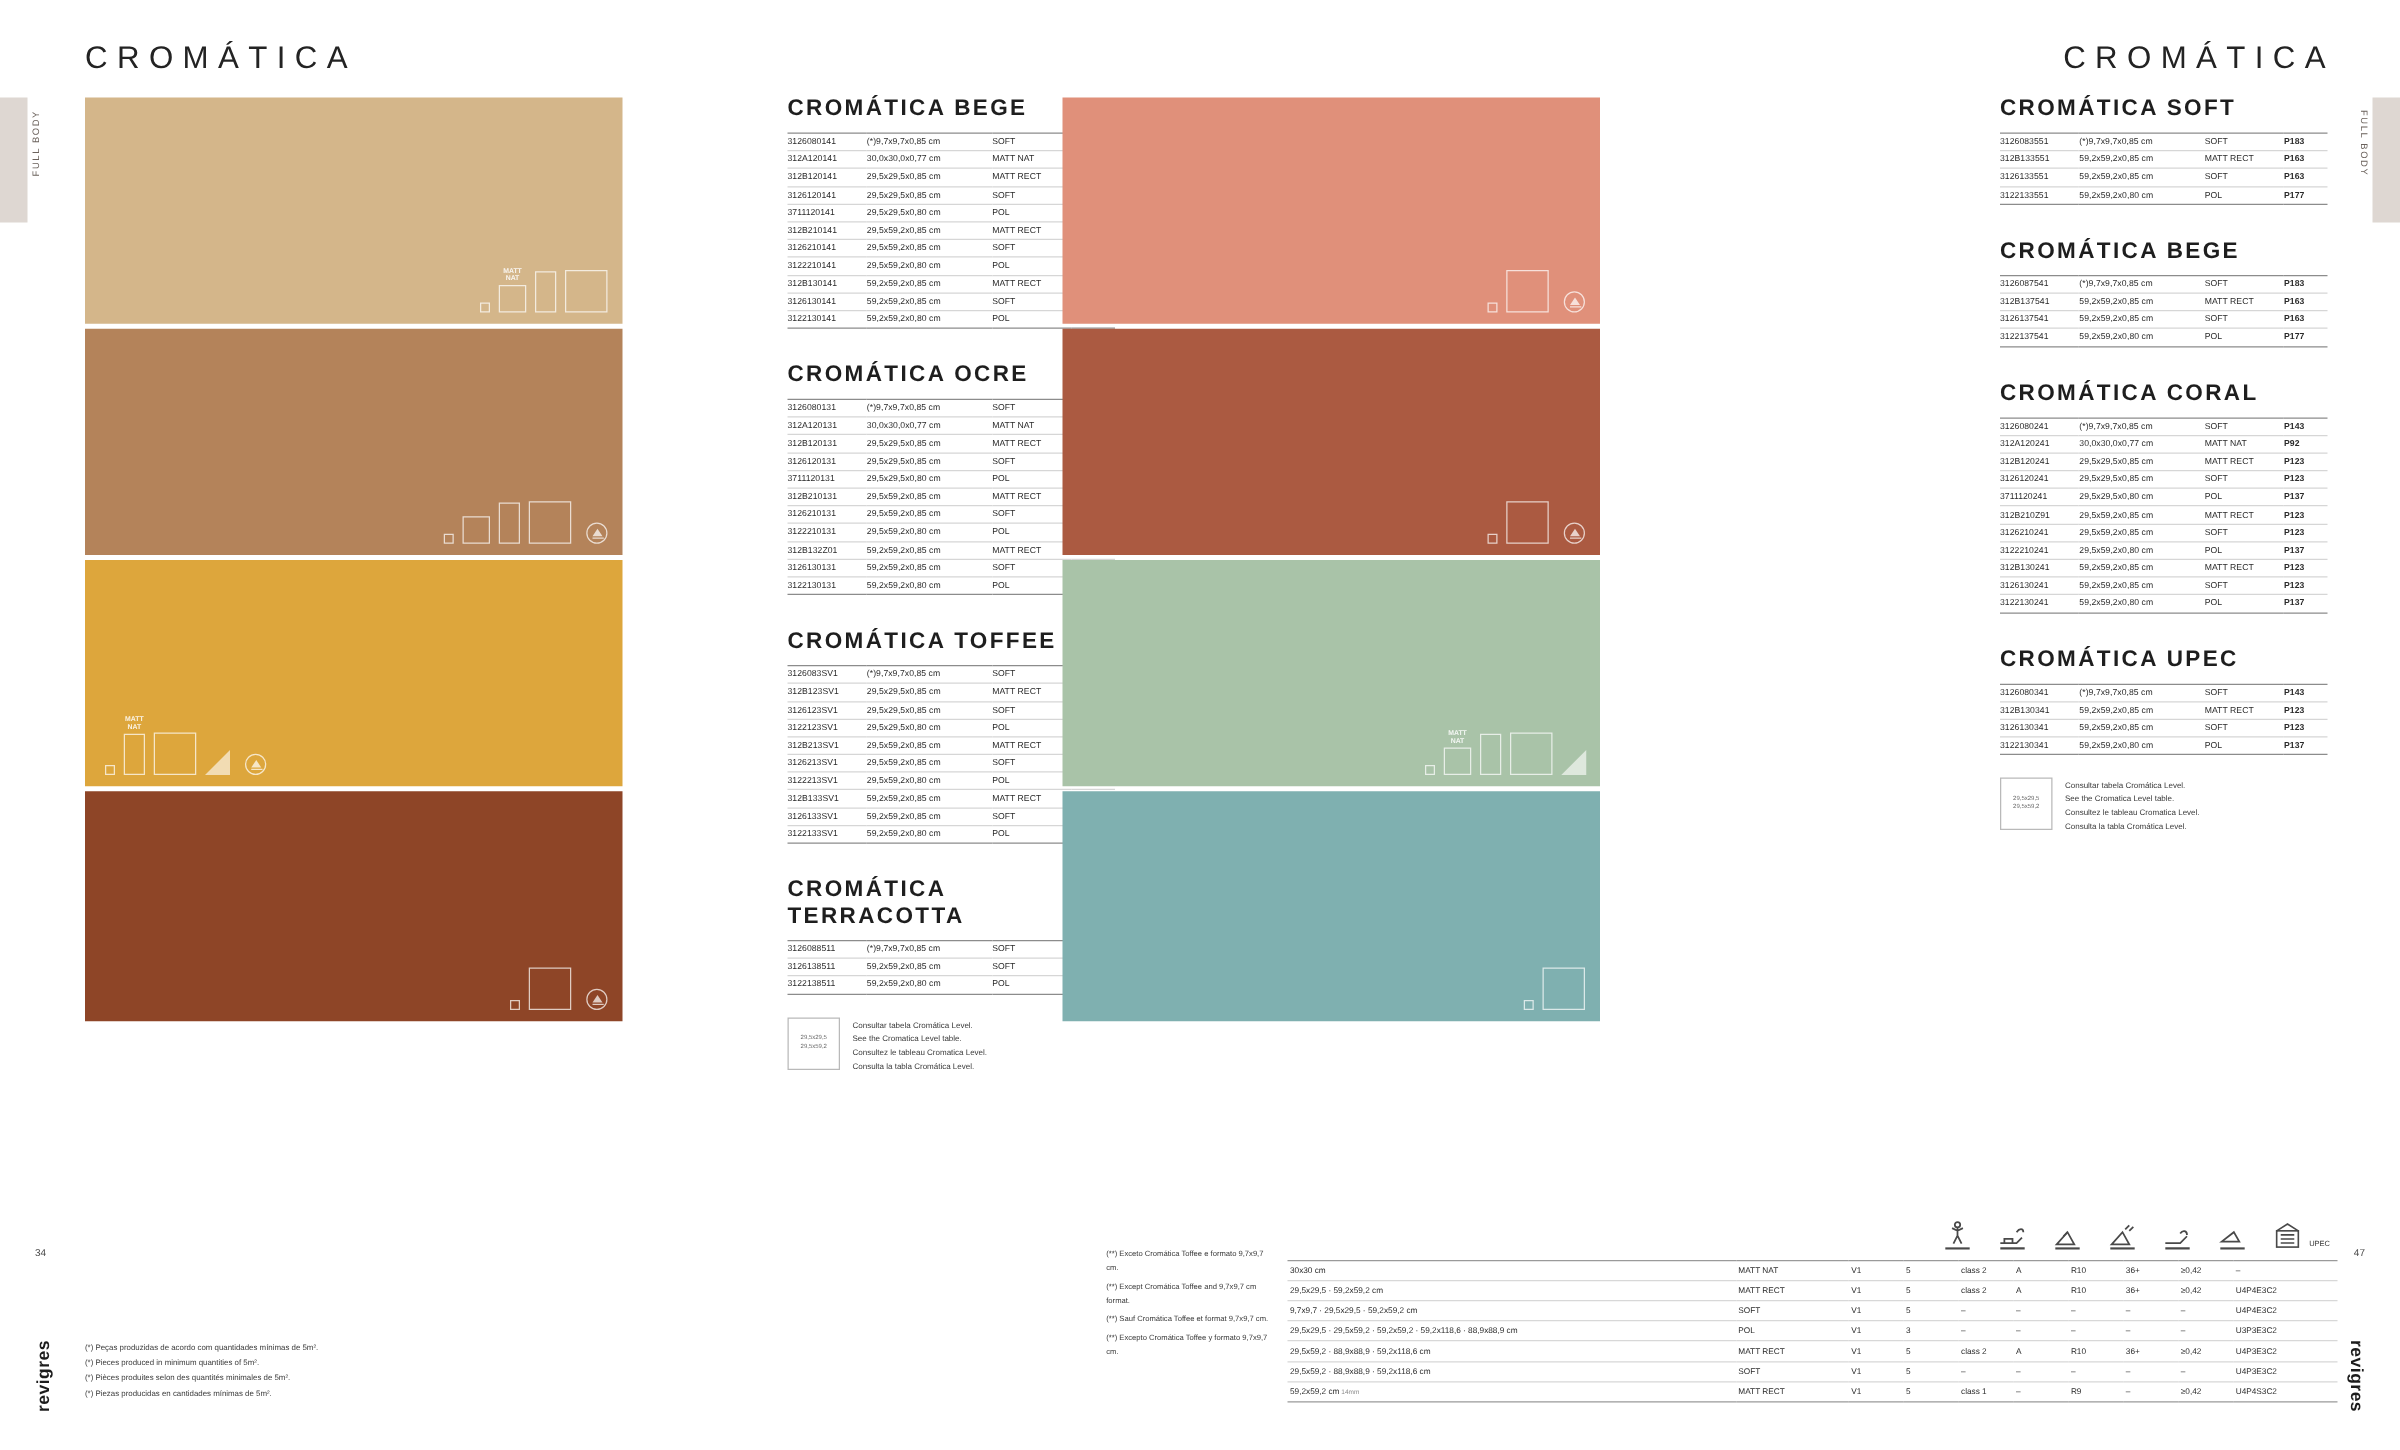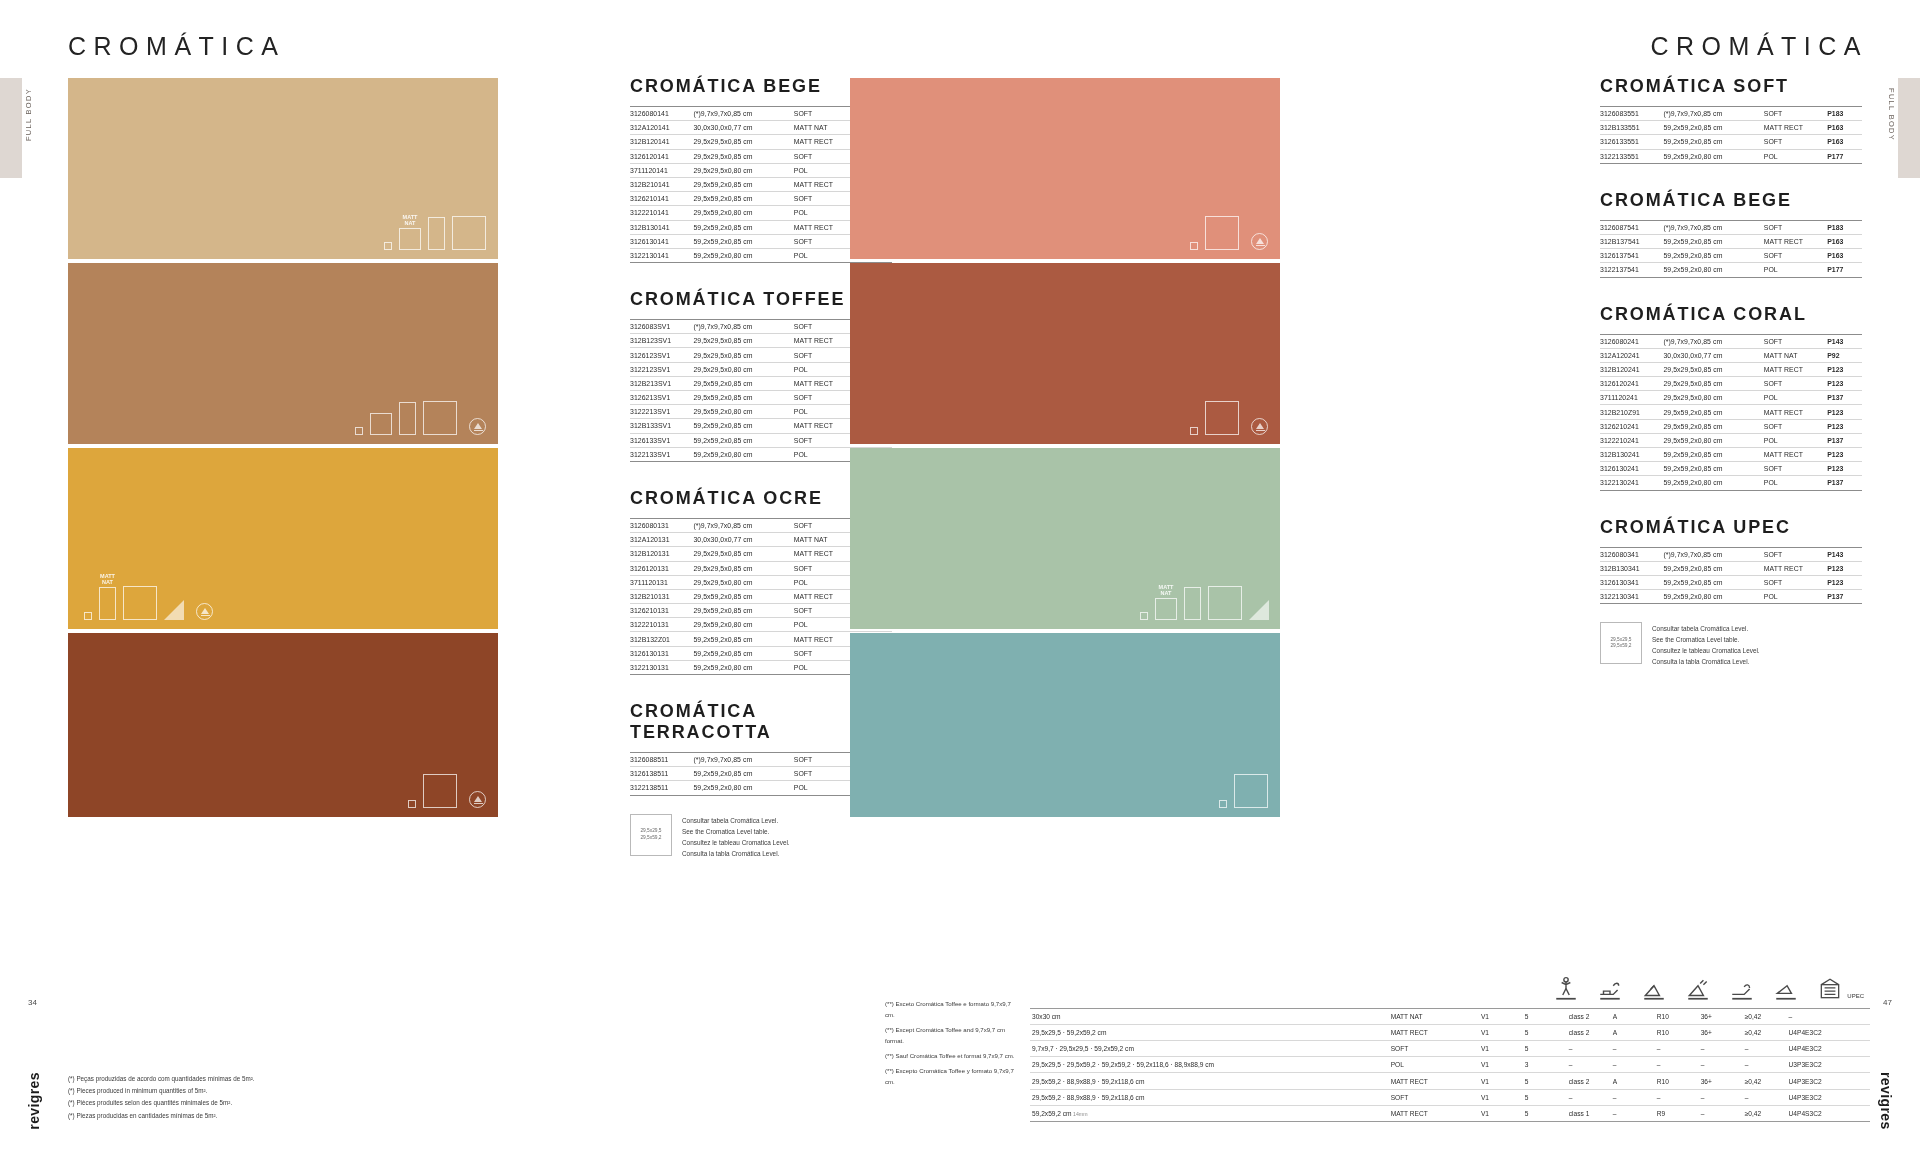--- a/index.html
+++ b/index.html
@@ -296,87 +296,20 @@
               <tr>
                 <td class="c-code">3122130141</td>
                 <td class="c-dim">59,2x59,2x0,80 cm</td>
                 <td class="c-fin">POL</td>
                 <td class="c-price">P114</td>
               </tr>
             </tbody>
           </table>
         </div>
         <div class="blk">
-          <div class="tbl-title">CROMÁTICA TOFFEE</div>
-          <table class="prod">
-            <tbody>
-              <tr>
-                <td class="c-code">3126083SV1</td>
-                <td class="c-dim">(*)9,7x9,7x0,85 cm</td>
-                <td class="c-fin">SOFT</td>
-                <td class="c-price">P119</td>
-              </tr>
-              <tr>
-                <td class="c-code">312B123SV1</td>
-                <td class="c-dim">29,5x29,5x0,85 cm</td>
-                <td class="c-fin">MATT RECT</td>
-                <td class="c-price">P98</td>
-              </tr>
-              <tr>
-                <td class="c-code">3126123SV1</td>
-                <td class="c-dim">29,5x29,5x0,85 cm</td>
-                <td class="c-fin">SOFT</td>
-                <td class="c-price">P98</td>
-              </tr>
-              <tr>
-                <td class="c-code">3122123SV1</td>
-                <td class="c-dim">29,5x29,5x0,80 cm</td>
-                <td class="c-fin">POL</td>
-                <td class="c-price">P114</td>
-              </tr>
-              <tr class="grp">
-                <td class="c-code">312B213SV1</td>
-                <td class="c-dim">29,5x59,2x0,85 cm</td>
-                <td class="c-fin">MATT RECT</td>
-                <td class="c-price">P98</td>
-              </tr>
-              <tr>
-                <td class="c-code">3126213SV1</td>
-                <td class="c-dim">29,5x59,2x0,85 cm</td>
-                <td class="c-fin">SOFT</td>
-                <td class="c-price">P98</td>
-              </tr>
-              <tr>
-                <td class="c-code">3122213SV1</td>
-                <td class="c-dim">29,5x59,2x0,80 cm</td>
-                <td class="c-fin">POL</td>
-                <td class="c-price">P114</td>
-              </tr>
-              <tr class="grp">
-                <td class="c-code">312B133SV1</td>
-                <td class="c-dim">59,2x59,2x0,85 cm</td>
-                <td class="c-fin">MATT RECT</td>
-                <td class="c-price">P98</td>
-              </tr>
-              <tr>
-                <td class="c-code">3126133SV1</td>
-                <td class="c-dim">59,2x59,2x0,85 cm</td>
-                <td class="c-fin">SOFT</td>
-                <td class="c-price">P98</td>
-              </tr>
-              <tr>
-                <td class="c-code">3122133SV1</td>
-                <td class="c-dim">59,2x59,2x0,80 cm</td>
-                <td class="c-fin">POL</td>
-                <td class="c-price">P114</td>
-              </tr>
-            </tbody>
-          </table>
-        </div>
-        <div class="blk">
           <div class="tbl-title">CROMÁTICA OCRE</div>
           <table class="prod">
             <tbody>
               <tr>
                 <td class="c-code">3126080131</td>
                 <td class="c-dim">(*)9,7x9,7x0,85 cm</td>
                 <td class="c-fin">SOFT</td>
                 <td class="c-price">P119</td>
               </tr>
               <tr>
@@ -428,20 +361,87 @@
                 <td class="c-price">P98</td>
               </tr>
               <tr>
                 <td class="c-code">3126130131</td>
                 <td class="c-dim">59,2x59,2x0,85 cm</td>
                 <td class="c-fin">SOFT</td>
                 <td class="c-price">P98</td>
               </tr>
               <tr>
                 <td class="c-code">3122130131</td>
+                <td class="c-dim">59,2x59,2x0,80 cm</td>
+                <td class="c-fin">POL</td>
+                <td class="c-price">P114</td>
+              </tr>
+            </tbody>
+          </table>
+        </div>
+        <div class="blk">
+          <div class="tbl-title">CROMÁTICA TOFFEE</div>
+          <table class="prod">
+            <tbody>
+              <tr>
+                <td class="c-code">3126083SV1</td>
+                <td class="c-dim">(*)9,7x9,7x0,85 cm</td>
+                <td class="c-fin">SOFT</td>
+                <td class="c-price">P119</td>
+              </tr>
+              <tr>
+                <td class="c-code">312B123SV1</td>
+                <td class="c-dim">29,5x29,5x0,85 cm</td>
+                <td class="c-fin">MATT RECT</td>
+                <td class="c-price">P98</td>
+              </tr>
+              <tr>
+                <td class="c-code">3126123SV1</td>
+                <td class="c-dim">29,5x29,5x0,85 cm</td>
+                <td class="c-fin">SOFT</td>
+                <td class="c-price">P98</td>
+              </tr>
+              <tr>
+                <td class="c-code">3122123SV1</td>
+                <td class="c-dim">29,5x29,5x0,80 cm</td>
+                <td class="c-fin">POL</td>
+                <td class="c-price">P114</td>
+              </tr>
+              <tr class="grp">
+                <td class="c-code">312B213SV1</td>
+                <td class="c-dim">29,5x59,2x0,85 cm</td>
+                <td class="c-fin">MATT RECT</td>
+                <td class="c-price">P98</td>
+              </tr>
+              <tr>
+                <td class="c-code">3126213SV1</td>
+                <td class="c-dim">29,5x59,2x0,85 cm</td>
+                <td class="c-fin">SOFT</td>
+                <td class="c-price">P98</td>
+              </tr>
+              <tr>
+                <td class="c-code">3122213SV1</td>
+                <td class="c-dim">29,5x59,2x0,80 cm</td>
+                <td class="c-fin">POL</td>
+                <td class="c-price">P114</td>
+              </tr>
+              <tr class="grp">
+                <td class="c-code">312B133SV1</td>
+                <td class="c-dim">59,2x59,2x0,85 cm</td>
+                <td class="c-fin">MATT RECT</td>
+                <td class="c-price">P98</td>
+              </tr>
+              <tr>
+                <td class="c-code">3126133SV1</td>
+                <td class="c-dim">59,2x59,2x0,85 cm</td>
+                <td class="c-fin">SOFT</td>
+                <td class="c-price">P98</td>
+              </tr>
+              <tr>
+                <td class="c-code">3122133SV1</td>
                 <td class="c-dim">59,2x59,2x0,80 cm</td>
                 <td class="c-fin">POL</td>
                 <td class="c-price">P114</td>
               </tr>
             </tbody>
           </table>
         </div>
         <div class="blk">
           <div class="tbl-title">CROMÁTICA TERRACOTTA</div>
           <table class="prod">

